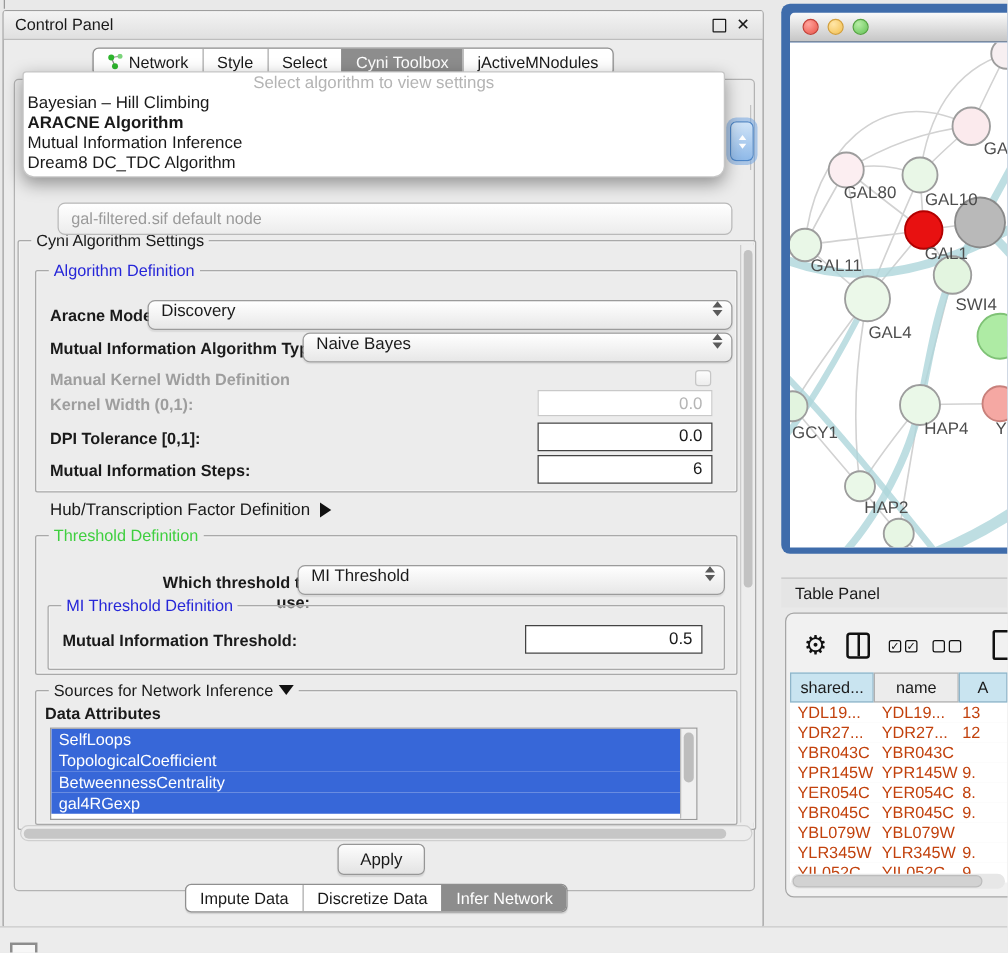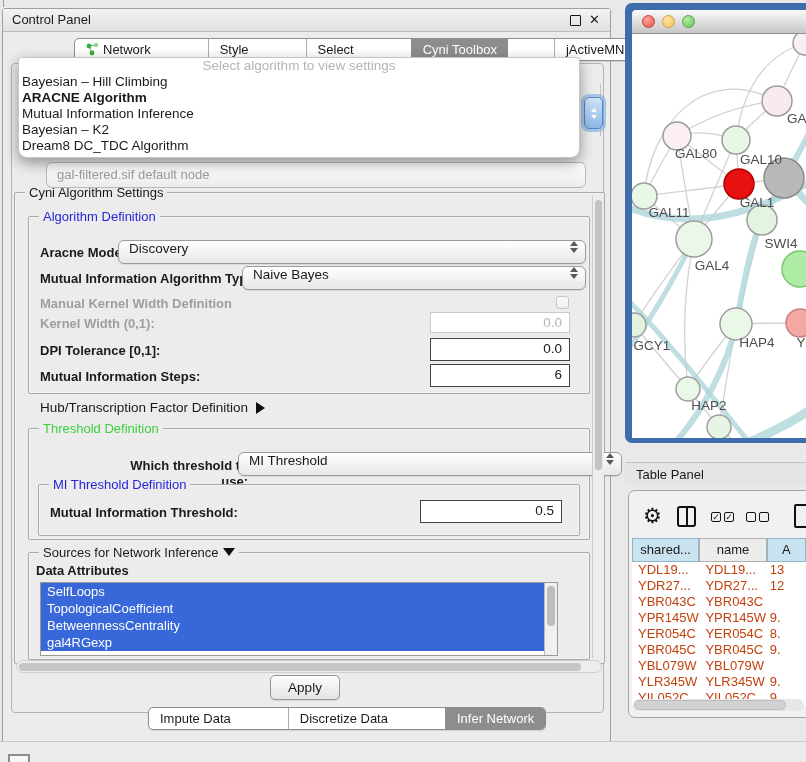--- a/index.html
+++ b/index.html
@@ -11,21 +11,21 @@
   
   .cp-win{left:2px;top:8px;width:607px;height:733px;background:#ececec;
           border:1px solid #9e9e9e;border-radius:3px;}
   .cp-titlebar{left:0;top:0;right:0;height:22px;background:linear-gradient(#f3f3f3,#e0e0e0);
                border-bottom:1px solid #bdbdbd;line-height:22px;padding-left:9px;}
   .float-ico{width:9px;height:9px;border:1.5px solid #1a1a1a;border-radius:1px;right:29px;top:6px;}
   .close-ico{right:10px;top:0;line-height:22px;font-weight:bold;font-size:13px;}
 
   
   .seg{display:flex;background:#fff;border:1px solid #8f8f8f;border-radius:5px;height:21px;
-       overflow:hidden;box-shadow:0 1px 1px rgba(0,0,0,.12);gap:46px;}
+       overflow:hidden;box-shadow:0 1px 1px rgba(0,0,0,.12);}
   .seg .item{padding:0 11px;line-height:21px;white-space:nowrap;display:flex;align-items:center;gap:4px;}
   .seg .item + .item{border-left:1px solid #ababab;}
   .seg .item.sel{background:#8d8d8d;color:#fff;border-left-color:#8d8d8d;}
 
   .inner-panel{left:8px;top:54px;width:591px;height:648px;border:1px solid #b3b3b3;
                border-radius:4px;background:#ececec;}
 
   
   .popup{left:18px;top:57px;width:560px;background:#fff;border:1px solid #c6c6c6;
          border-radius:3px 3px 9px 9px;box-shadow:0 5px 14px rgba(0,0,0,.38);z-index:50;
@@ -165,21 +165,20 @@
     <span class="tri-dn sm"></span>
 </div>
 <div class="abs hline" style="left:600px;top:84px;width:1px;height:52px;"></div>
 
 <div class="abs popup">
   <div class="pop-ph">Select algorithm to view settings</div>
   <div>
       <div class="pop-it">Bayesian – Hill Climbing</div>
       <div class="pop-it bold">ARACNE Algorithm</div>
       <div class="pop-it">Mutual Information Inference</div>
-      <div class="pop-it">Bayesian – K2</div>
       <div class="pop-it">Dream8 DC_TDC Algorithm</div>
     </div>
 </div>
 
 <div class="abs group" style="left:14px;top:192px;width:589px;height:470px;">
   <span class="legend">Cyni Algorithm Settings</span>
 </div>
 
 <div class="abs group" style="left:28px;top:216px;width:560px;height:176px;text-decoration:underline;">
   <span class="legend" style="color:#2626d8;">Algorithm Definition</span>
@@ -210,21 +209,21 @@
 <div class="field" style="left:430px;top:364px;width:140px;height:23px;">6</div>
 
 <span class="lbl" style="left:40px;top:400px;font-size:13.5px;">
   <span>Hub/Transcription Factor Definition</span><span class="tri-right"></span>
 </span>
 
 <div class="abs group" style="left:28px;top:428px;width:560px;height:110px;">
   <span class="legend" style="color:#3fcf3f;">Threshold Definition</span>
 </div>
 <span class="lbl b" style="left:100px;top:458px;width:148px;text-align:right;">Which threshold to use:</span>
-<div class="combo" style="left:238px;top:452px;width:384px;">
+<div class="combo" style="left:238px;top:452px;width:342px;">
   <span class="val">MI Threshold</span>
   <span class="arrows">
       <span class="tri-up"></span>
       <span class="tri-dn"></span>
     </span>
 </div>
 <div class="abs group" style="left:38px;top:484px;width:540px;height:50px;">
   <span class="legend" style="color:#2626d8;">MI Threshold Definition</span>
 </div>
 <span class="lbl b" style="left:50px;top:505px;">Mutual Information Threshold:</span>

